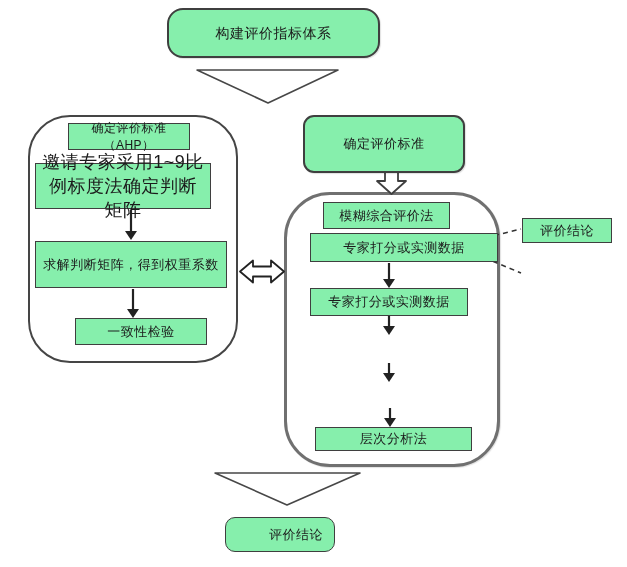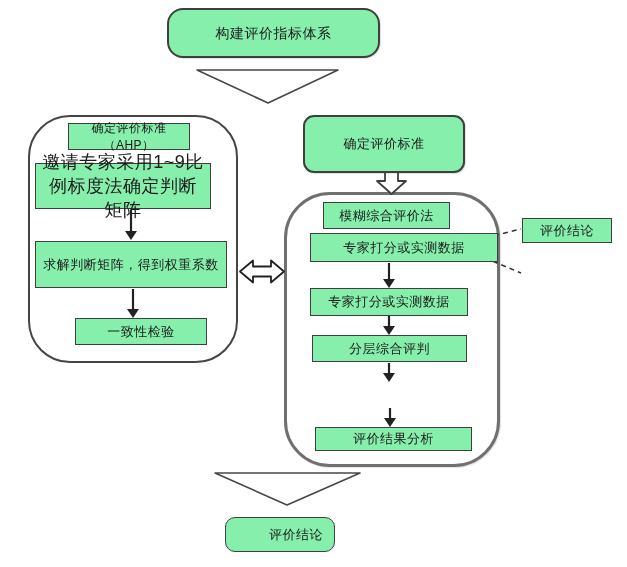--- a/index.html
+++ b/index.html
@@ -100,23 +100,22 @@
   <div class="node" style="left:75px; top:318px; width:132px; height:27px; font-size:13px;">一致性检验</div>
 
   <div class="node soft-shadow" style="left:303px; top:115px; width:162px; height:58px; border-width:2px; border-radius:11px; font-size:13px;">确定评价标准</div>
 
   <div class="node" style="left:323px; top:202px; width:127px; height:27px; font-size:13px;">模糊综合评价法</div>
 
   <div class="node" style="left:310px; top:233px; width:188px; height:29px; font-size:13px;">专家打分或实测数据</div>
 
   <div class="node" style="left:310px; top:288px; width:158px; height:28px; font-size:13px;">专家打分或实测数据</div>
 
-  <div class="node" style="left:312px; top:335px; width:155px; height:27px; font-size:13px;">分层综合评判</div>
 
 
-  <div class="node" style="left:315px; top:427px; width:157px; height:24px; font-size:13px;">评价结果分析</div>
+  <div class="node" style="left:315px; top:427px; width:157px; height:24px; font-size:13px;">层次分析法</div>
 
   <div class="node" style="left:522px; top:218px; width:90px; height:25px; font-size:13px;">评价结论</div>
 
 
   <div class="node" style="left:225px; top:517px; width:110px; height:35px; border-radius:10px; font-size:13px;padding-left:32px;">评价结论</div>
 
 </div>
 
 </body></html>

